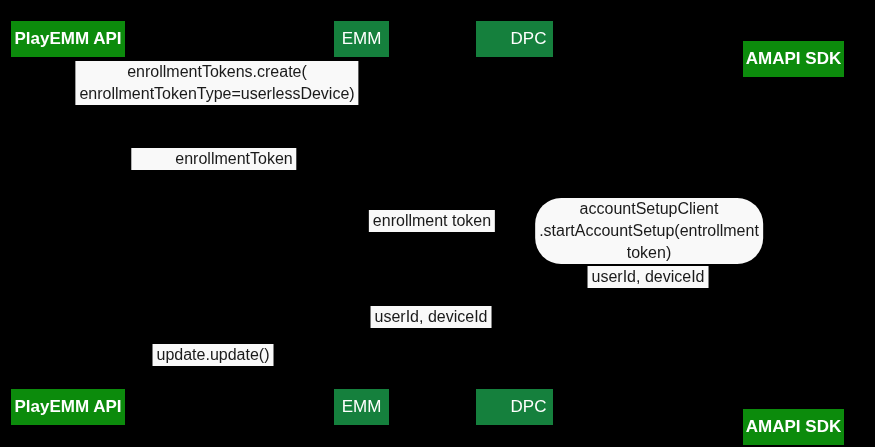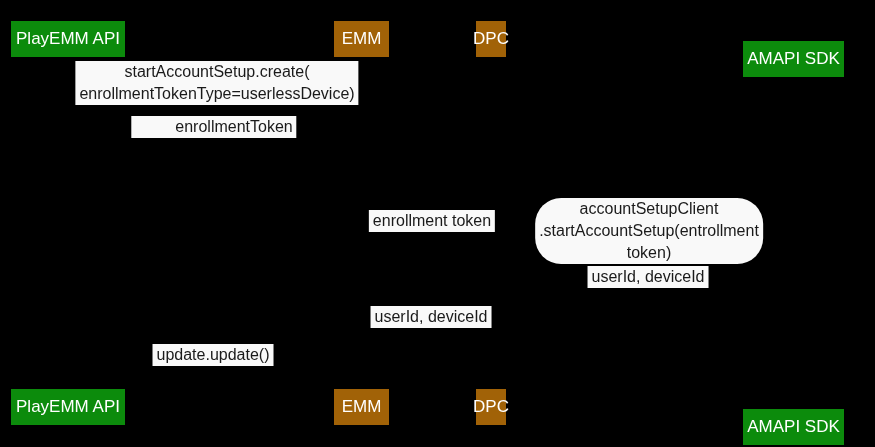--- a/index.html
+++ b/index.html
@@ -18,43 +18,43 @@
   .actor {
     position: absolute;
     height: 36px;
     display: flex;
     align-items: center;
     justify-content: center;
     color: #ffffff;
     font-size: 17px;
     white-space: nowrap;
   }
-  .actor.green { background: #0c8b0c; }
-  .actor.blue  { background: #a16207; }
+  .actor.green { background: #0c8b0c; font-weight: bold; }
+  .actor.blue  { background: #15803d; }
 
   .actor.playemm { left: 11px;  width: 114px; }
   .actor.emm     { left: 334px; width: 55px;  }
-  .actor.dpc     { left: 476px; width: 30px;  }
+  .actor.dpc     { left: 476px; width: 49px; padding-left: 28px;  }
   .actor.amapi   { left: 743px; width: 101px; margin-top: 20px; }
   .actor.top     { top: 21px; }
   .actor.bottom  { top: 389px; }
 
   .msg {
     position: absolute;
     transform: translateX(-50%);
     background: #f9f9f9;
     color: #1a1a1a;
     font-size: 16px;
     line-height: 22px;
     padding: 0 4px;
     text-align: center;
     white-space: pre-line;
   }
   .msg-1 { left: 217px; top: 61px;  }
-  .msg-2 { left: 214px; top: 116px; padding-left: 44px; }
+  .msg-2 { left: 214px; top: 148px; padding-left: 44px; }
   .msg-3 { left: 432px; top: 170px; margin-top: 40px; }
   .msg-4 { left: 649px; top: 198px; border-radius: 26px; }
   .msg-5 { left: 648px; top: 266px; }
   .msg-6 { left: 431px; top: 306px; }
   .msg-7 { left: 213px; top: 344px; }
 </style>
 </head>
 <body>
 
 <div id="canvas">
@@ -65,21 +65,21 @@
   <div class="actor blue emm top">
     <span>EMM</span>
   </div>
   <div class="actor blue dpc top">
     <span>DPC</span>
   </div>
   <div class="actor green amapi top">
     <span>AMAPI SDK</span>
   </div>
 
-  <div class="msg msg-1">startAccountSetup.create(
+  <div class="msg msg-1">enrollmentTokens.create(
 enrollmentTokenType=userlessDevice)</div>
   <div class="msg msg-2">enrollmentToken</div>
   <div class="msg msg-3">enrollment token</div>
   <div class="msg msg-4">accountSetupClient
 .startAccountSetup(entrollment token)</div>
   <div class="msg msg-5">userId, deviceId</div>
   <div class="msg msg-6">userId, deviceId</div>
   <div class="msg msg-7">update.update()</div>
 
   <div class="actor green playemm bottom">

